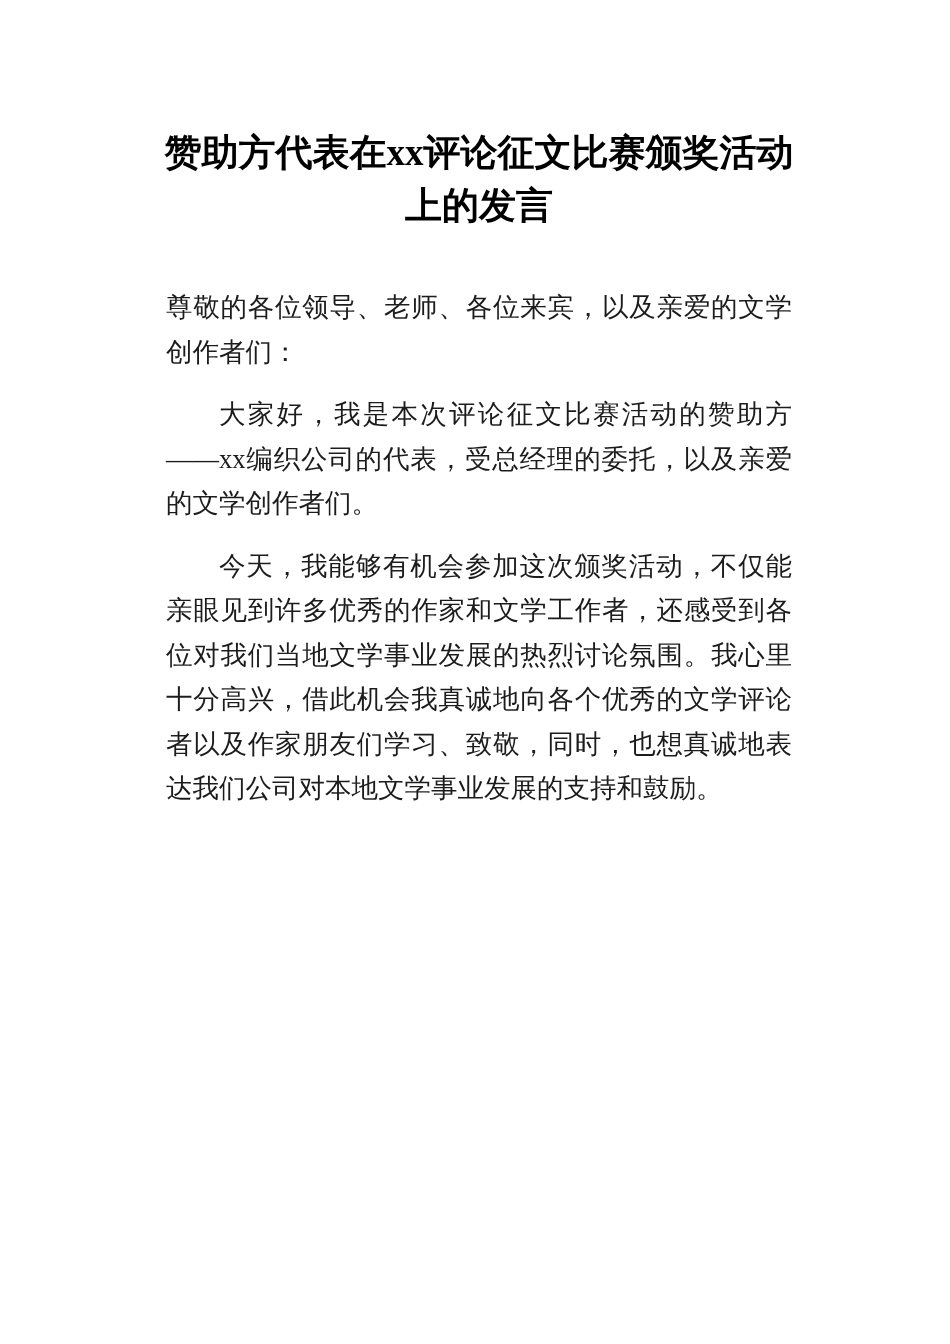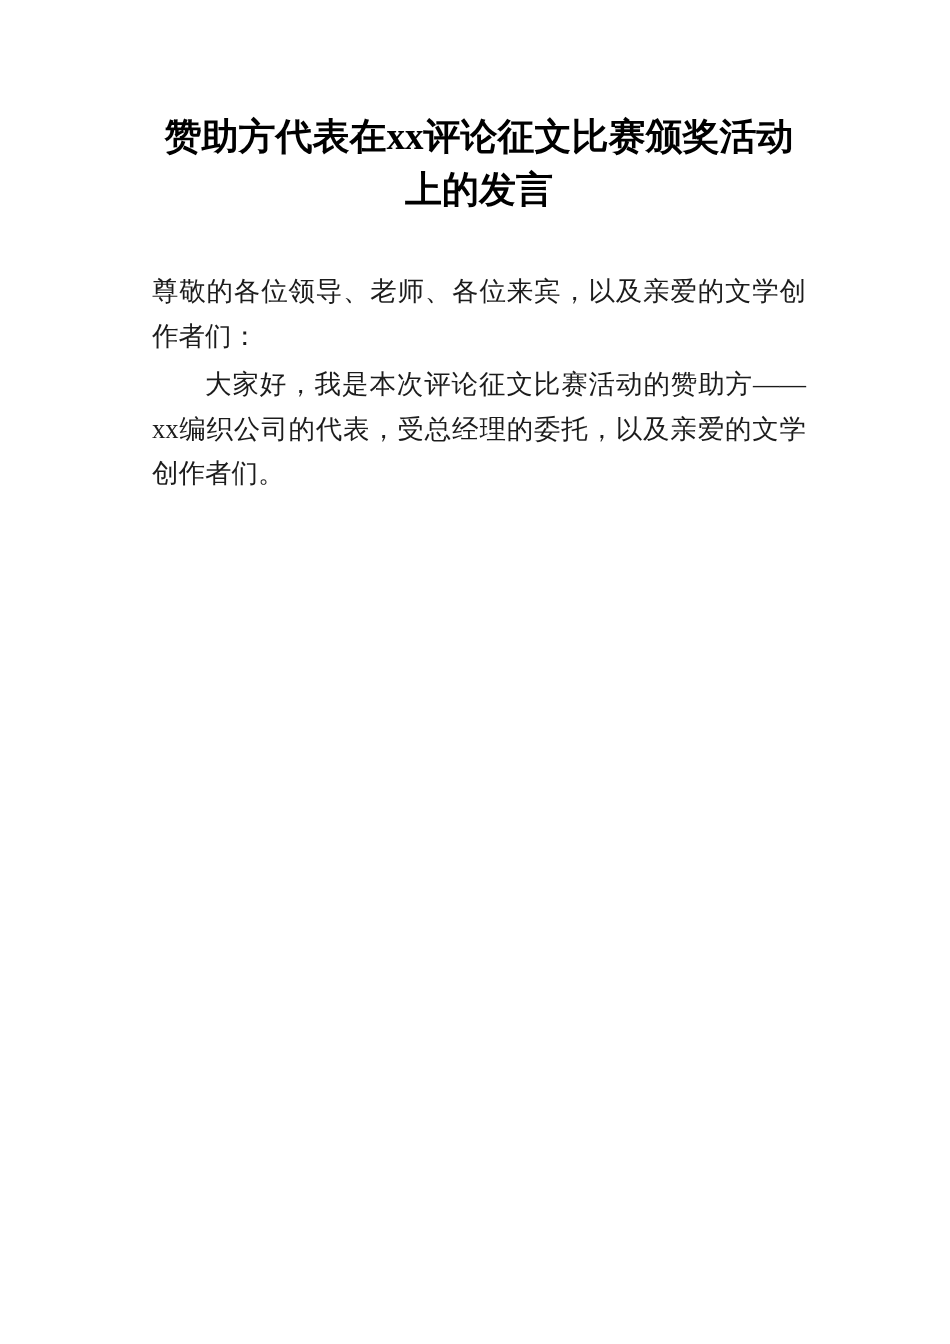--- a/index.html
+++ b/index.html
@@ -14,45 +14,46 @@
   }
   .page {
     position: relative;
     box-sizing: border-box;
     width: 950px;
     height: 1344px;
     background: #ffffff;
     padding: 110px 140px 0 148px;
   }
   .doc-title {
-    margin: 0 0 53px 0;
+    margin: 16px 0 53px 0;
     font-family: "Liberation Serif", serif;
     font-weight: bold;
     font-size: 37px;
     line-height: 53px;
     text-align: center;
     color: #000000;
   }
   .doc-body {
     width: 662px;
   }
   .para {
-    margin: 4px;
+    margin: 18px;
     font-family: "Liberation Serif", serif;
     font-size: 26.5px;
     line-height: 44.5px;
     text-align: justify;
     color: #1c1c1c;
   }
   .para.indent {
     text-indent: 2em;
   }
 </style>
 </head>
 <body>
 
 <div class="page">
   <h1 class="doc-title">赞助方代表在xx评论征文比赛颁奖活动上的发言</h1>
   <div class="doc-body" id="doc-body">
       <p class="para">尊敬的各位领导、老师、各位来宾，以及亲爱的文学创作者们：</p>
       <p class="para indent">大家好，我是本次评论征文比赛活动的赞助方——xx编织公司的代表，受总经理的委托，以及亲爱的文学创作者们。</p>
+      <p class="para indent">今天，我能够有机会参加这次颁奖活动，不仅能亲眼见到许多优秀的作家和文学工作者，还感受到各位对我们当地文学事业发展的热烈讨论氛围。我心里十分高兴，借此机会我真诚地向各个优秀的文学评论者以及作家朋友们学习、致敬，同时，也想真诚地表达我们公司对本地文学事业发展的支持和鼓励。</p>
     </div>
 </div>
 
 </body></html>

